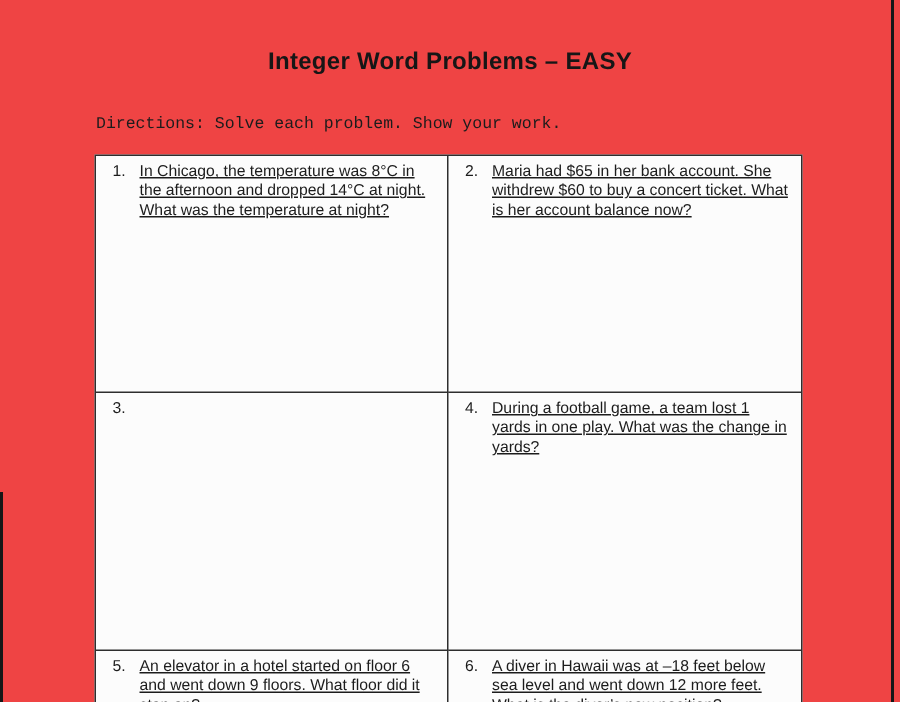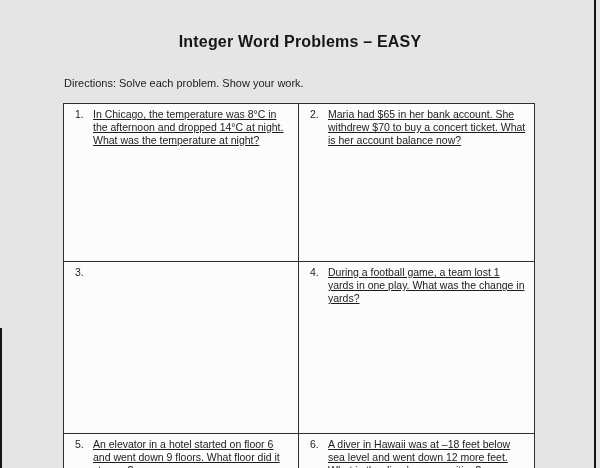--- a/index.html
+++ b/index.html
@@ -4,21 +4,21 @@
 <style>
   html, body {
     margin: 0;
     padding: 0;
     background: #fbfbfb;
   }
   .page {
     position: relative;
     width: 600px;
     height: 468px;
-    background: #e5e5e5;
+    background: #ef4444;
     overflow: hidden;
     font-family: "Liberation Sans", sans-serif;
     color: #1f1f1f;
   }
   .title {
     position: absolute;
     top: 33px;
     left: 0;
     right: 0;
     margin: 0;
@@ -28,20 +28,21 @@
     letter-spacing: 0.2px;
     color: #161616;
   }
   .directions {
     position: absolute;
     top: 77px;
     left: 64px;
     margin: 0;
     font-size: 11px;
     color: #1c1c1c;
+    font-family: Liberation Mono, monospace;
   }
   .problems-table {
     position: absolute;
     top: 103px;
     left: 63px;
     width: 472px;
     height: 471px;
     box-sizing: border-box;
     display: grid;
     grid-template-columns: 1fr 1fr;
@@ -95,21 +96,21 @@
   <p class="directions">Directions: Solve each problem. Show your work.</p>
 
   <div class="problems-table">
 
     <div class="cell col-left row-top">
       <span class="num">1.</span>
       <span class="txt">In Chicago, the temperature was 8°C in the afternoon and dropped 14°C at night. What was the temperature at night?</span>
     </div>
     <div class="cell row-top">
       <span class="num">2.</span>
-      <span class="txt">Maria had $65 in her bank account. She withdrew $70 to buy a concert ticket. What is her account balance now?</span>
+      <span class="txt">Maria had $65 in her bank account. She withdrew $60 to buy a concert ticket. What is her account balance now?</span>
     </div>
 
     <div class="cell col-left row-mid">
       <span class="num">3.</span>
     </div>
     <div class="cell row-mid">
       <span class="num">4.</span>
       <span class="txt">During a football game, a team lost 1 yards in one play. What was the change in yards?</span>
     </div>
 

